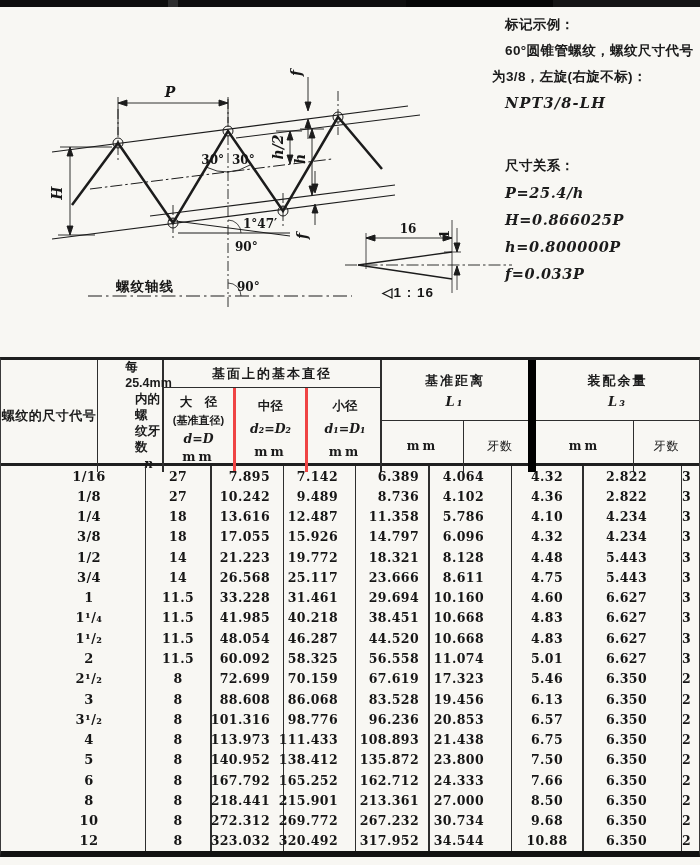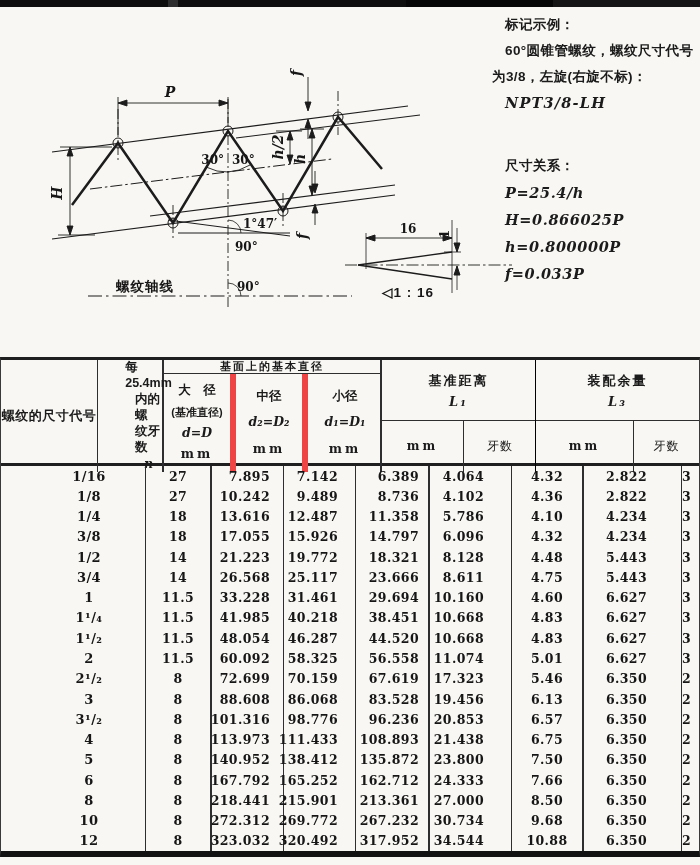--- a/index.html
+++ b/index.html
@@ -26,27 +26,27 @@
           border-left:1.2px solid #3a3a3a;border-right:1.2px solid #3a3a3a;}
   .thead{display:grid;grid-template-columns:97px 66px 218px 154px 1fr;height:103px;
          border-bottom:3px solid #1f1f1f;}
   .hc,.gtitle,.gtitle2,.gsubcell{box-sizing:border-box;}
   .hcjk{font-size:13px;font-weight:700;letter-spacing:.5px;}
   .h-c1{border-right:1px solid #2e2e2e;display:flex;align-items:center;justify-content:center;text-align:center;}
   .h-c2{border-right:2px solid #2e2e2e;display:flex;flex-direction:column;align-items:center;justify-content:center;gap:1px;margin-left:37px;}
   .h-c2 div{font-size:12.5px;font-weight:700;line-height:15.5px;}
   .hgroup{display:flex;flex-direction:column;}
   .gdia{border-right:2px solid #2e2e2e;}
-  .gl1{border-right:1px solid #000000;}
-  .gtitle{height:14px;border-bottom:1.4px solid #2e2e2e;display:flex;align-items:center;justify-content:center;
-          font-size:11px;font-weight:700;letter-spacing:2px;}
+  .gl1{border-right:8px solid #000000;}
+  .gtitle{height:28px;border-bottom:1.4px solid #2e2e2e;display:flex;align-items:center;justify-content:center;
+          font-size:13px;font-weight:700;letter-spacing:2px;}
   .gcols{display:grid;grid-template-columns:72px 72px 74px;flex:1;}
   .gcol{box-sizing:border-box;display:flex;flex-direction:column;align-items:center;justify-content:space-evenly;
         padding:2px 0 3px 0;}
-  .gcol.b1{border-right:6px solid #ef4444;}
+  .gcol.b1{border-right:3px solid #ef4444;}
   .gcol div{font-size:12.5px;font-weight:700;line-height:14px;}
   .gcol .paren{font-size:11px;letter-spacing:0;}
   .sym{font-family:"DejaVu Serif","DejaVu Sans",serif;font-style:italic;font-weight:700;font-size:13px;}
   .unit{font-family:"DejaVu Serif","DejaVu Sans",serif;font-weight:700;font-size:12px;letter-spacing:3px;}
   .gtitle2{height:61px;border-bottom:1.4px solid #2e2e2e;display:flex;flex-direction:column;
            align-items:center;justify-content:center;gap:4px;font-size:13px;font-weight:700;letter-spacing:2px;}
   .gsub{display:grid;flex:1;}
   .gl1 .gsub{grid-template-columns:82px 72px;}
   .gl3 .gsub{grid-template-columns:98px 1fr;}
   .gsubcell{display:flex;align-items:center;justify-content:center;}

